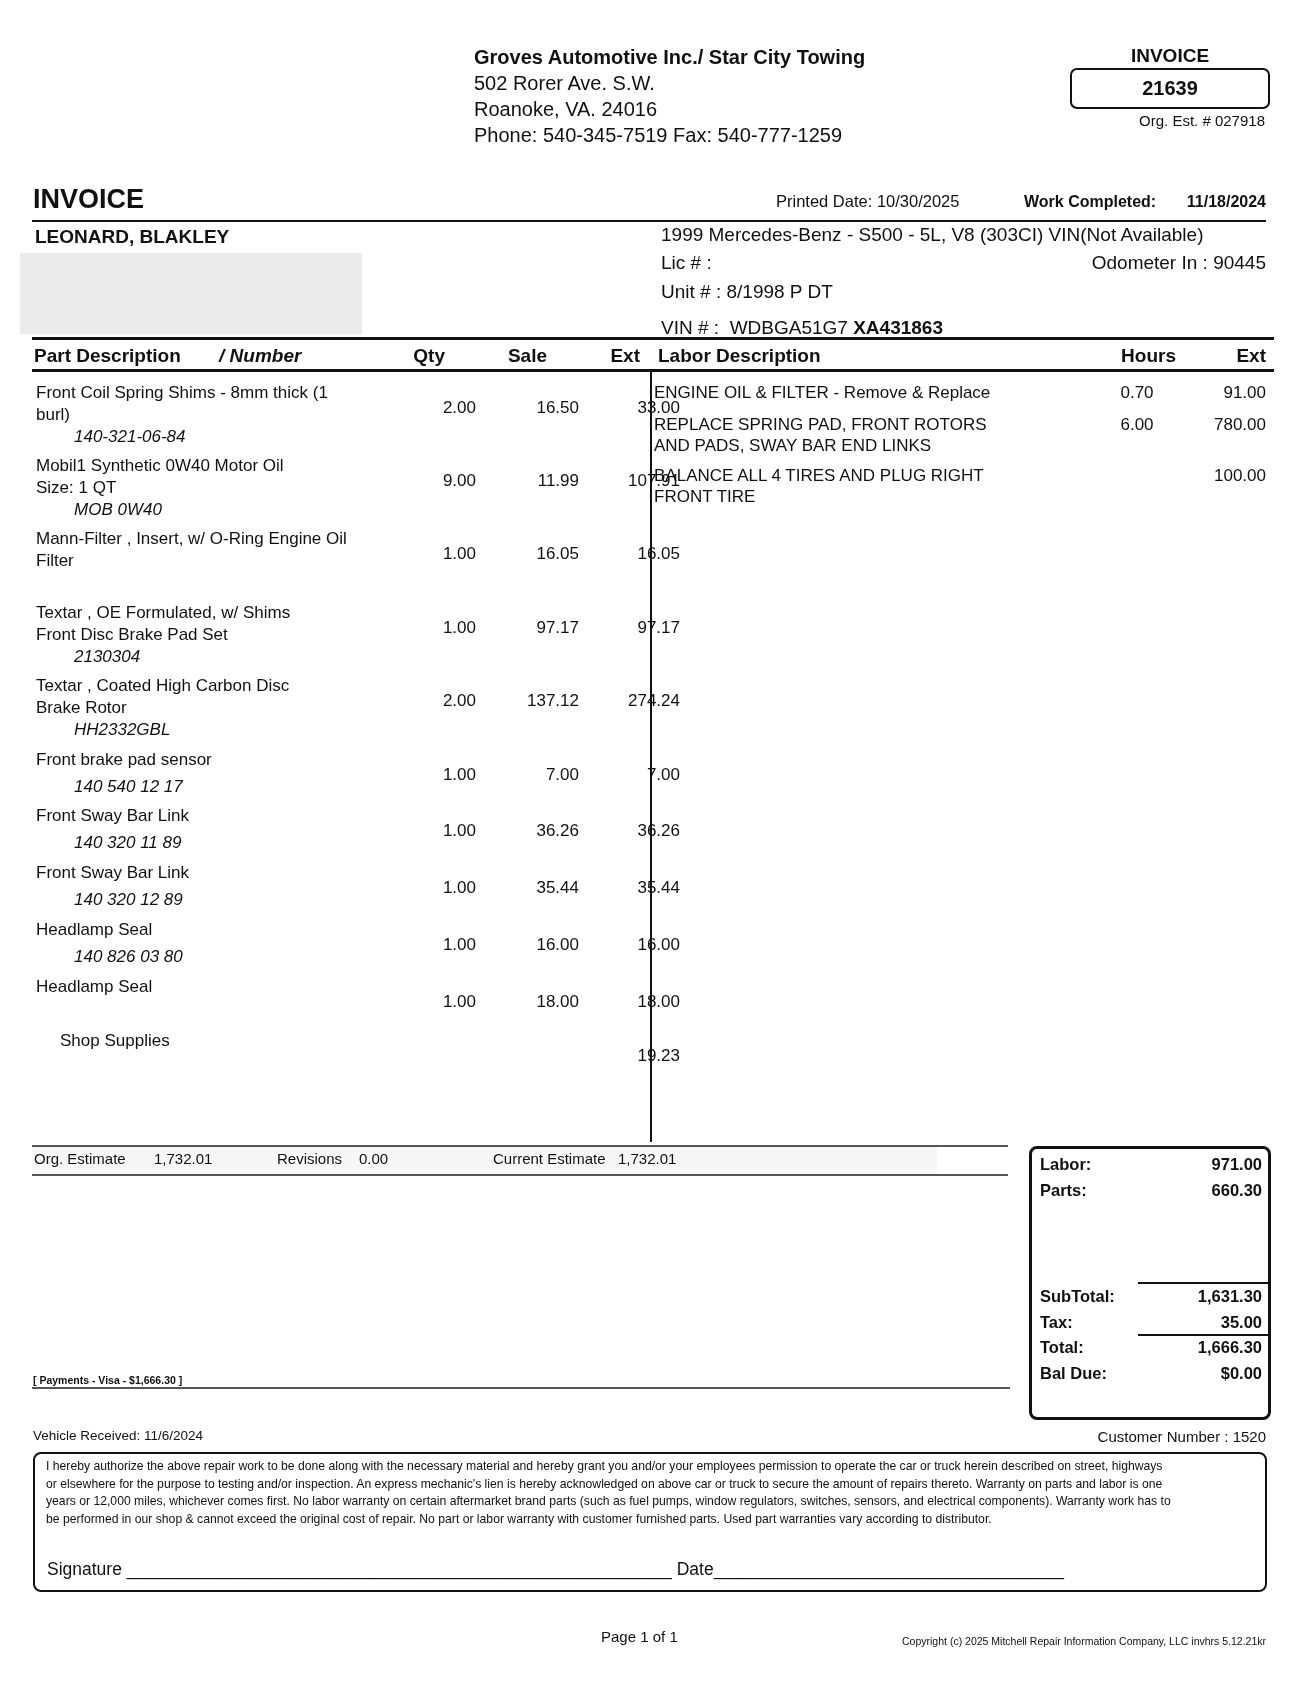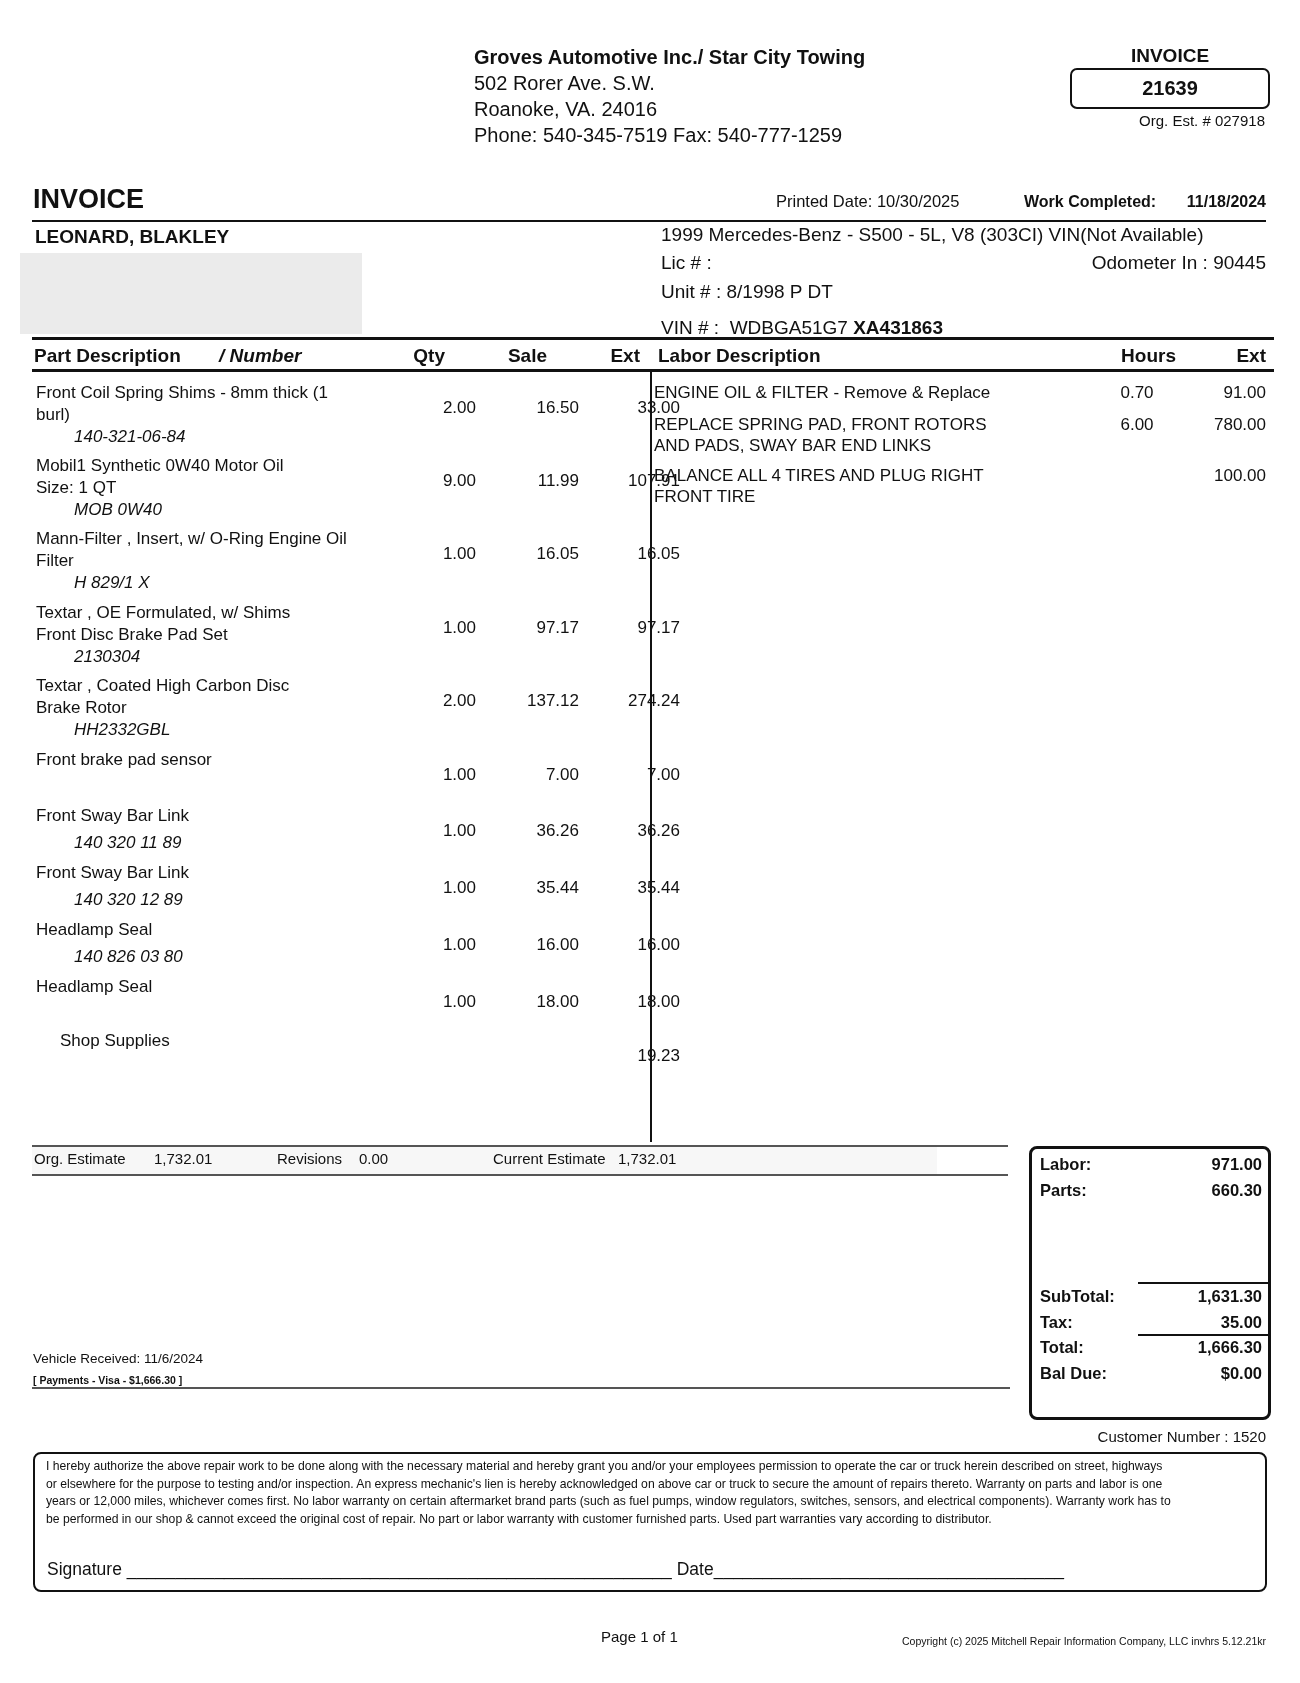--- a/index.html
+++ b/index.html
@@ -52,21 +52,21 @@
   .est-text { top: 1150px; font-size: 15px; }
 
   .totals { left: 1029px; top: 1146px; width: 236px; height: 268px; border: 3px solid #111; border-radius: 8px; }
   .trow { position: absolute; left: 8px; right: 6px; font-size: 16.5px; font-weight: bold; height: 22px; }
   .trow .tv { position: absolute; right: 0; top: 0; }
   .tline { position: absolute; left: 106px; right: 0; height: 2px; background: #111; }
 
   .pay { left: 33px; top: 1374px; font-size: 10.5px; font-weight: bold; }
   .pay-rule { left: 32px; top: 1387px; width: 978px; height: 1.5px; background: #555; }
 
-  .veh-rec { left: 33px; top: 1351px; font-size: 13.5px; text-align: center; }
+  .veh-rec { left: 33px; top: 1428px; font-size: 13.5px; text-align: center; }
   .cust-num { right: 34px; top: 1428px; font-size: 15px; }
 
   .terms { left: 33px; top: 1452px; width: 1230px; height: 136px; border: 2.5px solid #111; border-radius: 8px; }
   .terms-text { position: absolute; left: 11px; top: 4px; width: 1130px; font-size: 12.2px; line-height: 17.6px; white-space: normal; }
   .sig { position: absolute; left: 12px; top: 105px; font-size: 17.5px; white-space: nowrap; }
 
   .page { left: 601px; top: 1628px; font-size: 15px; }
   .copy { right: 34px; top: 1635px; font-size: 10.5px; }
 </style>
 </head>
@@ -120,41 +120,41 @@
   </div>
   <div class="part" style="height:73px;">
     <div class="desc" style="width:250px;">Mobil1 Synthetic 0W40 Motor Oil Size:   1 QT</div>
     <div class="num">MOB 0W40</div>
     <div class="qty">9.00</div>
     <div class="sale">11.99</div>
     <div class="ext">107.91</div>
   </div>
   <div class="part" style="height:74px;">
     <div class="desc">Mann-Filter , Insert, w/ O-Ring Engine Oil Filter</div>
-    <div class="num">H 829/1 X</div>
     <div class="qty">1.00</div>
     <div class="sale">16.05</div>
     <div class="ext">16.05</div>
   </div>
   <div class="part" style="height:73px;">
     <div class="desc" style="width:270px;">Textar , OE Formulated, w/ Shims Front Disc Brake Pad Set</div>
     <div class="num">2130304</div>
     <div class="qty">1.00</div>
     <div class="sale">97.17</div>
     <div class="ext">97.17</div>
   </div>
   <div class="part" style="height:74px;">
     <div class="desc" style="width:270px;">Textar , Coated High Carbon Disc Brake Rotor</div>
     <div class="num">HH2332GBL</div>
     <div class="qty">2.00</div>
     <div class="sale">137.12</div>
     <div class="ext">274.24</div>
   </div>
   <div class="part" style="height:56px;">
     <div class="desc" style="height:27px;">Front brake pad sensor</div>
+    <div class="num">140 540 12 17</div>
     <div class="qty">1.00</div>
     <div class="sale">7.00</div>
     <div class="ext">7.00</div>
   </div>
   <div class="part" style="height:57px;">
     <div class="desc" style="height:27px;">Front Sway Bar Link</div>
     <div class="num">140 320 11 89</div>
     <div class="qty">1.00</div>
     <div class="sale">36.26</div>
     <div class="ext">36.26</div>

